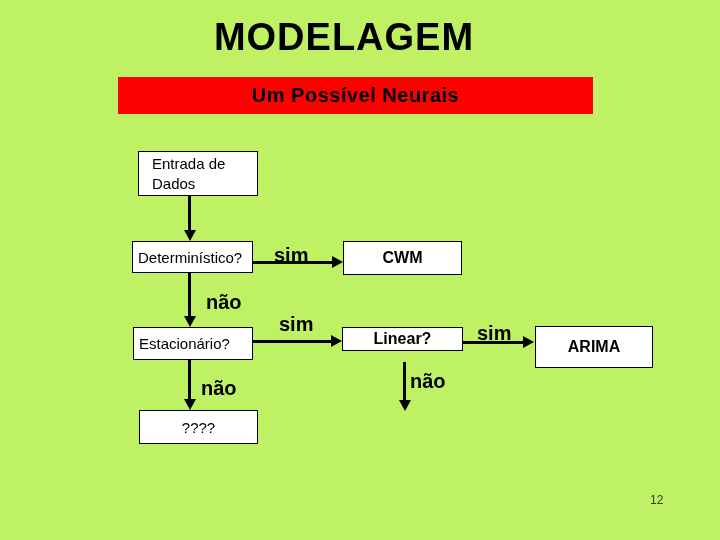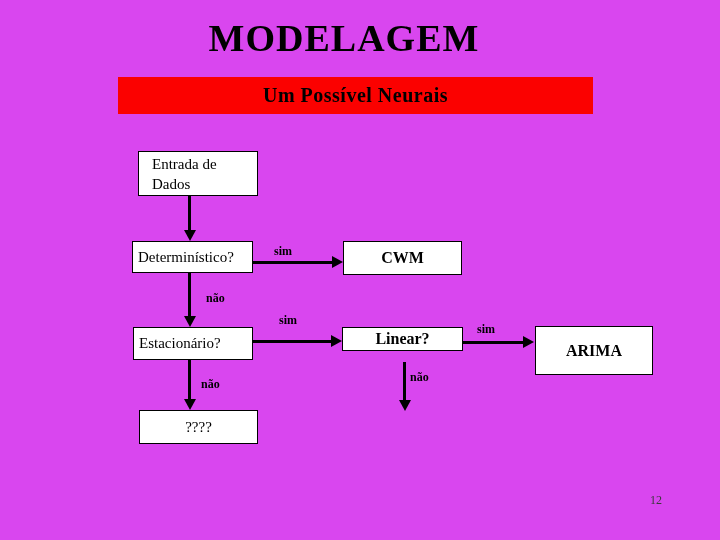--- a/index.html
+++ b/index.html
@@ -1,34 +1,34 @@
 <!DOCTYPE html>
 <html><head>
 <meta charset="utf-8">
 <style>
   html,body{margin:0;padding:0;background:#fff;}
-  .slide{position:relative;width:720px;height:540px;background:#d946ef;
-         font-family:Liberation Serif, serif;color:#000;overflow:hidden;}
+  .slide{position:relative;width:720px;height:540px;background:#bef264;
+         font-family:Liberation Sans, sans-serif;color:#000;overflow:hidden;}
   .title{position:absolute;left:104px;top:16px;width:480px;text-align:center;
          font-size:38px;font-weight:bold;letter-spacing:1px;white-space:nowrap;}
   .banner{position:absolute;left:118px;top:77px;width:475px;height:37px;background:#fb0100;
           display:flex;align-items:center;justify-content:center;}
   .banner-text{font-size:20px;font-weight:bold;letter-spacing:.5px;color:#000;}
   .node{position:absolute;background:#fff;border:1px solid #000;box-sizing:border-box;
         font-size:15px;display:flex;align-items:center;}
   .q-left{padding-left:5px;justify-content:flex-start;}
   .centered{justify-content:center;}
   .bold{font-weight:bold;font-size:16px;}
   .entrada{align-items:flex-start;padding:2px 4px 8px 13px;line-height:20px;}
   .vline,.hline{position:absolute;background:#000;}
   .arrow-down{position:absolute;width:0;height:0;border-left:6px solid transparent;
               border-right:6px solid transparent;border-top:11px solid #000;}
   .arrow-right{position:absolute;width:0;height:0;border-top:6px solid transparent;
                border-bottom:6px solid transparent;border-left:11px solid #000;}
-  .elabel{position:absolute;font-weight:bold;font-size:12px;white-space:nowrap;}
+  .elabel{position:absolute;font-weight:bold;font-size:20px;white-space:nowrap;}
   .page-num{position:absolute;left:650px;top:493px;font-size:12px;color:#3a3a3a;}
 </style>
 </head>
 <body>
 
 <div class="slide">
 
   <div class="title">MODELAGEM</div>
 
   <div class="banner">
@@ -48,21 +48,21 @@
   </div>
 
   <div class="node q-left" style="left:133px;top:327px;width:120px;height:33px;">
     <span>Estacionário?</span>
   </div>
 
   <div class="node centered bold" style="left:342px;top:327px;width:121px;height:24px;">
     <span>Linear?</span>
   </div>
 
-  <div class="node centered bold" style="left:535px;top:326px;width:118px;height:49px;">
+  <div class="node centered bold" style="left:535px;top:326px;width:118px;height:42px;">
     <span>ARIMA</span>
   </div>
 
   <div class="node centered" style="left:139px;top:410px;width:119px;height:34px;">
     <span>????</span>
   </div>
 
 
   <div class="vline" style="left:188px;top:196px;width:3px;height:35px;"></div>
   <div class="arrow-down" style="left:184px;top:230px;"></div>

